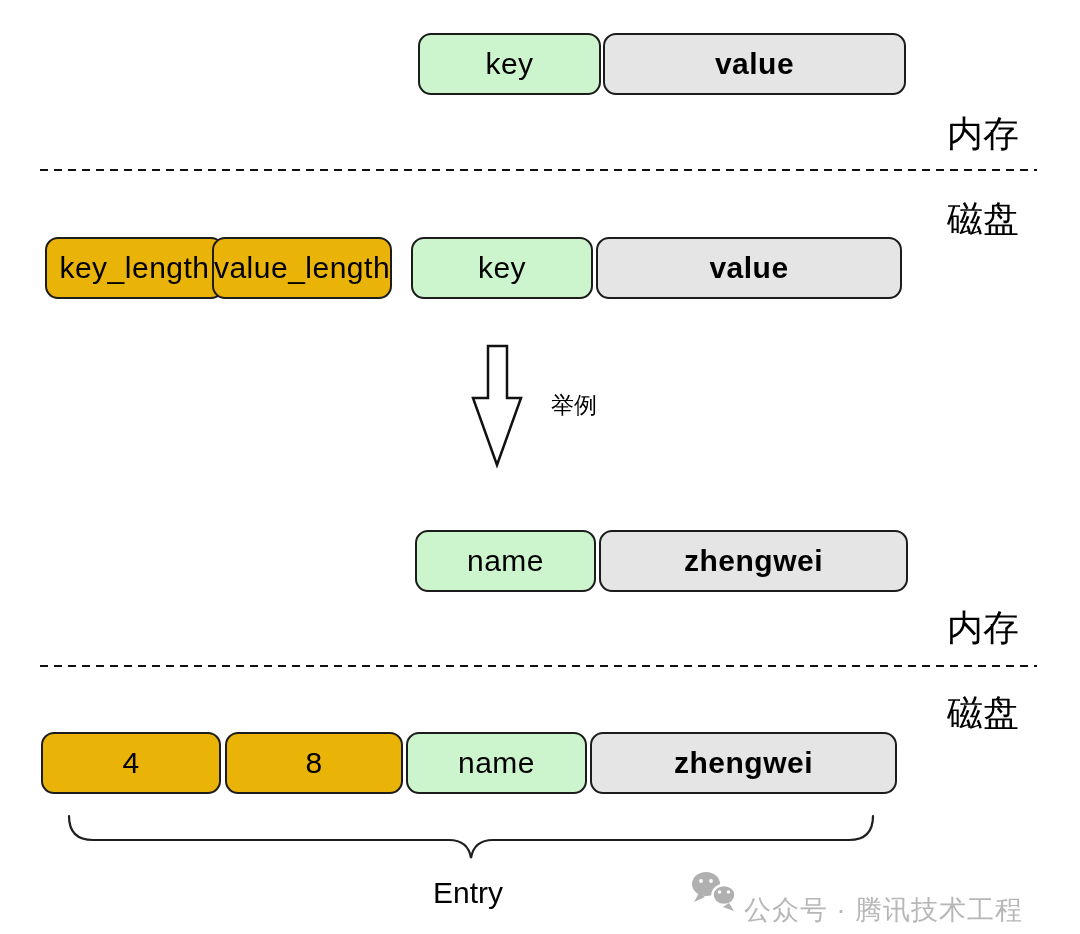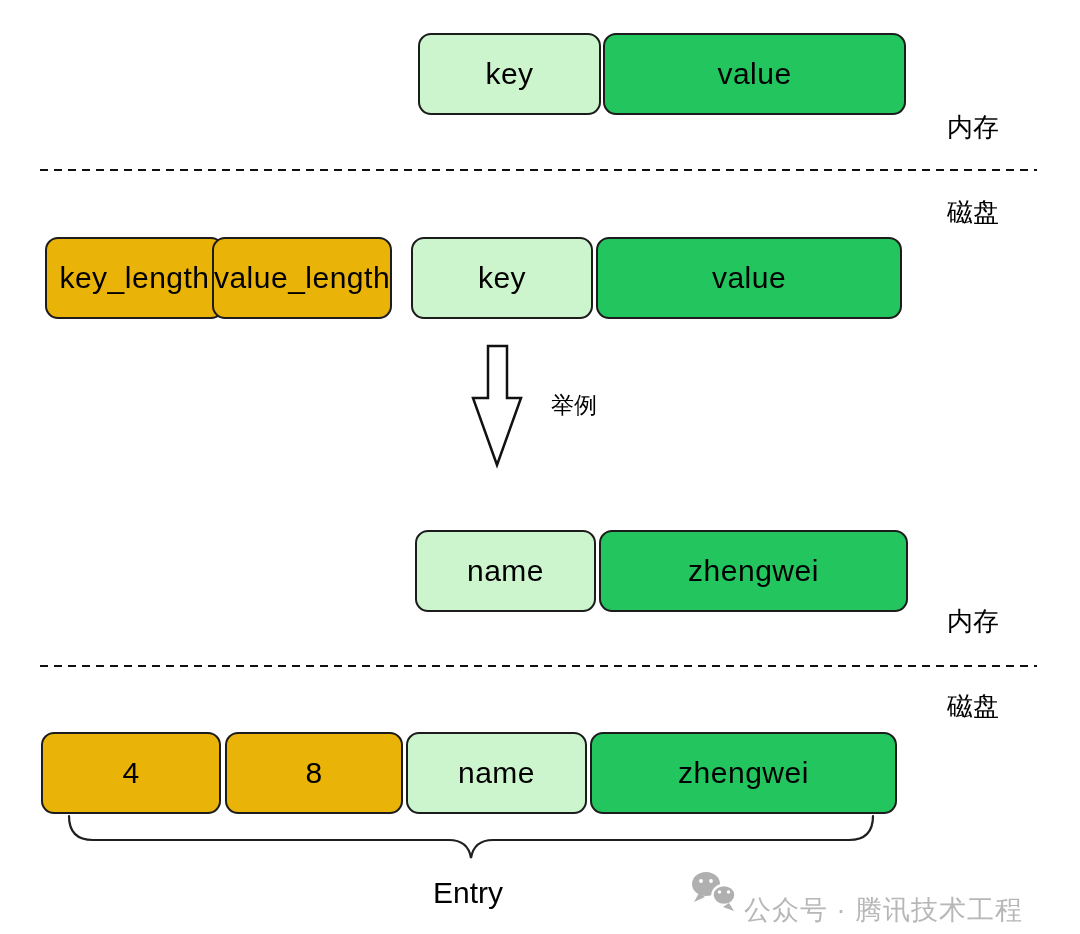--- a/index.html
+++ b/index.html
@@ -5,34 +5,34 @@
   html,body{margin:0;padding:0;background:#ffffff;}
   #stage{
     position:relative;
     width:1080px;height:934px;
     background:#ffffff;
     font-family:"Liberation Sans", sans-serif;
     overflow:hidden;
   }
   .box{
     position:absolute;
-    height:82px;
+    height:62px;
     border:2px solid #1c1c1c;
     border-radius:13px;
     box-sizing:border-box;
     display:flex;align-items:center;justify-content:center;
     font-size:30px;color:#000;
     letter-spacing:0.5px;
   }
   .green{background:#cdf5cd;}
-  .pink{background:#22c55e;}
+  .pink{background:#e5e5e5;font-weight:bold;}
   .gray{background:#eab308;}
   .side-label{
     position:absolute;left:947px;width:110px;
-    font-size:26px;color:#000;
+    font-size:36px;color:#000;
   }
   .arrow-label{
     position:absolute;left:551px;top:390px;
     font-size:23px;color:#000;
   }
   .entry-label{
     position:absolute;left:408px;top:876px;width:120px;
     text-align:center;font-size:30px;color:#000000;
   }
   .watermark-text{

